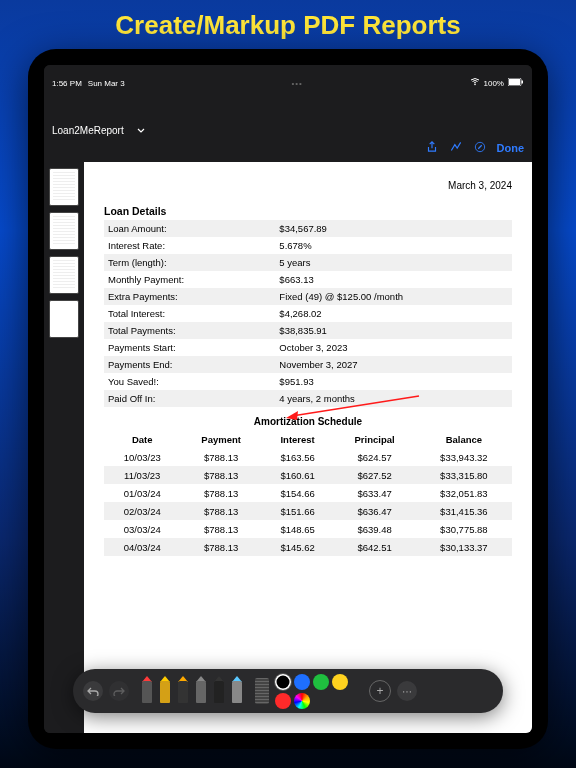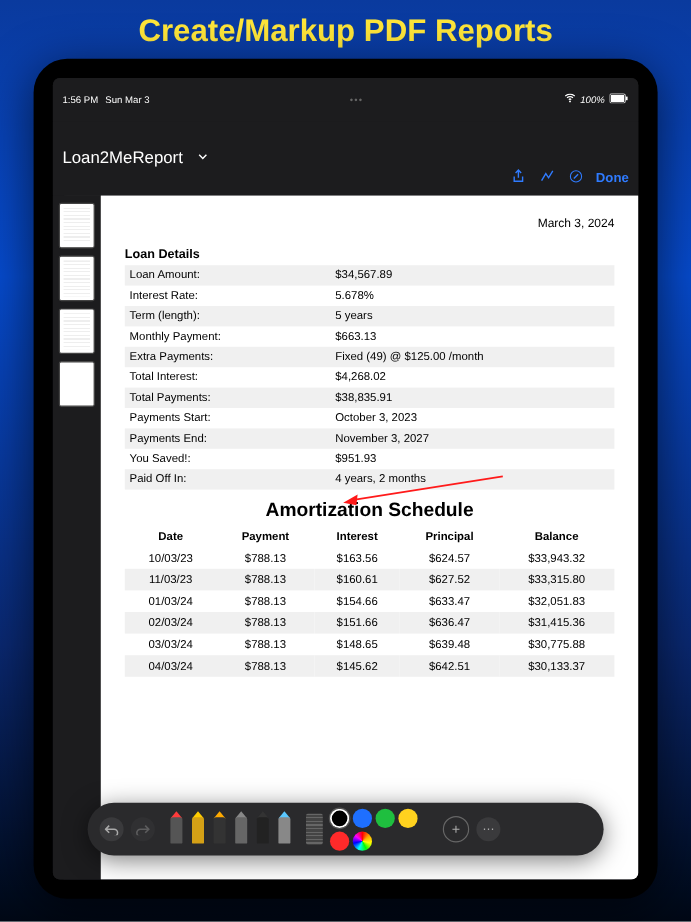--- a/index.html
+++ b/index.html
@@ -34,27 +34,27 @@
     display: flex;
     flex-direction: column;
     position: relative;
   }
   .status-bar {
     display: flex; justify-content: space-between; align-items: center;
     color: #fff; font-size: 8px; padding: 13px 8px;
     background: #1c1c1e;
   }
   .status-left { display:flex; gap:6px; }
-  .status-right { display:flex; gap:4px; align-items:center;font-style:italic; }
+  .status-right { display:flex; gap:4px; align-items:center; }
   .nav-bar {
     display: flex; justify-content: space-between; align-items: center;
     padding: 4px 8px 6px;
     background: #1c1c1e;
   }
-  .nav-title { color: #fff; font-size: 14px; display:flex; align-items:center; gap:13px;}
+  .nav-title { color: #fff; font-size: 10px; display:flex; align-items:center; gap:13px;}
   .nav-actions { display:flex; gap:10px; align-items:center;margin-top:35px; }
   .nav-actions span, .nav-actions svg { color:#2f7bff; fill:#2f7bff; font-size:11px; }
   .icon-btn { width:14px; height:14px; color:#2f7bff; }
   .content-area {
     flex:1; display:flex; background:#2a2a2c;border-radius:12px;
   }
   .thumb-rail {
     width: 40px; background:#1c1c1e; padding:6px 5px;
     display:flex; flex-direction:column; gap:6px;
   }
@@ -73,21 +73,21 @@
     background:#fff; width:100%; padding:18px 20px 80px;
     font-size: 10px; color:#000;
     overflow:hidden;
   }
   .doc-date { text-align:right; margin-bottom:14px; font-size:10px;}
   .section-header { font-weight:bold; font-size:10.5px; margin-bottom:3px;}
   .details-table { width:100%; border-collapse:collapse; margin-bottom:9px;}
   .details-table td { padding:3px 4px; font-size:9.5px;}
   .details-table tr:nth-child(odd) td { background:#f0f0f0; }
   .details-table td:first-child { width:42%; }
-  .schedule-title { text-align:center; font-weight:bold; margin-bottom:4px; font-size:16px;}
+  .schedule-title { text-align:center; font-weight:bold; margin-bottom:4px; font-size:10px;}
   .sched-table { width:100%; border-collapse:collapse; }
   .sched-table th { font-weight:bold; padding:3px 2px; font-size:9.5px; text-align:center;}
   .sched-table td { padding:3.5px 2px; font-size:9.5px; text-align:center;}
   .sched-table tbody tr:nth-child(even) td { background:#f0f0f0; }
 
   .red-arrow {
     position:absolute; pointer-events:none;
   }
 
   .markup-toolbar {

